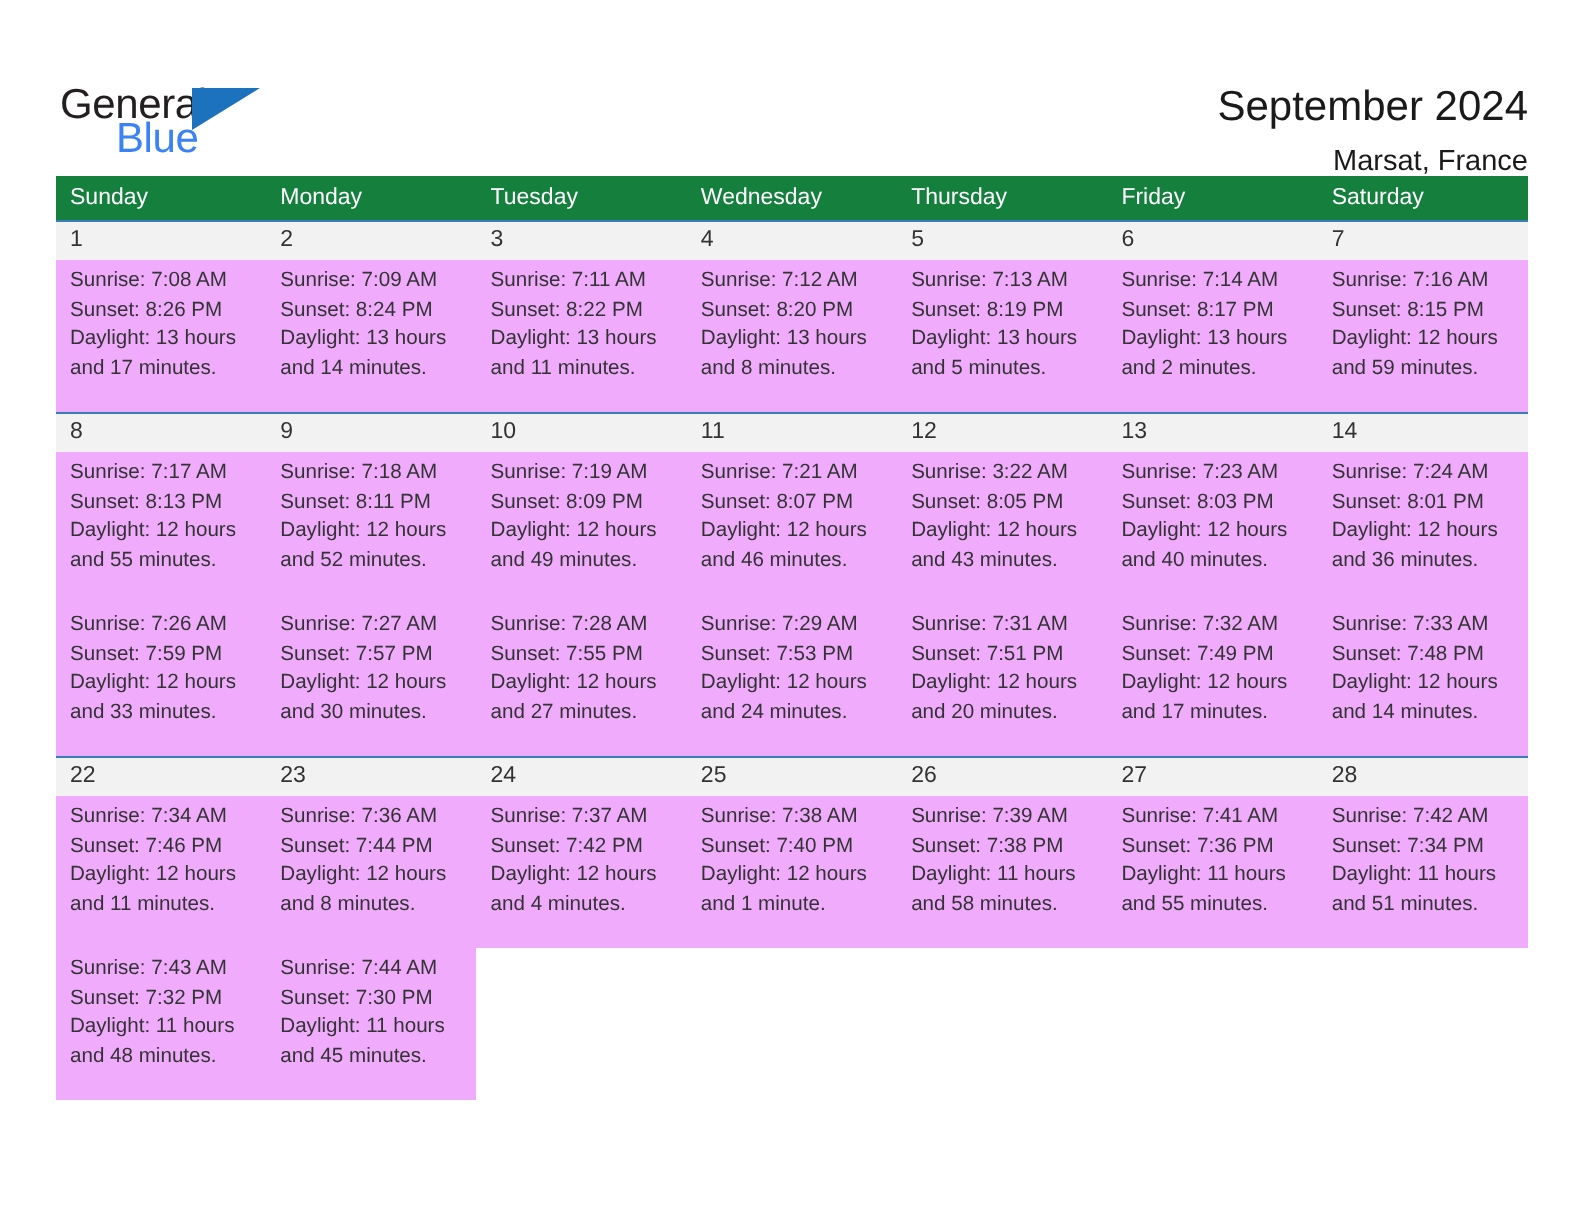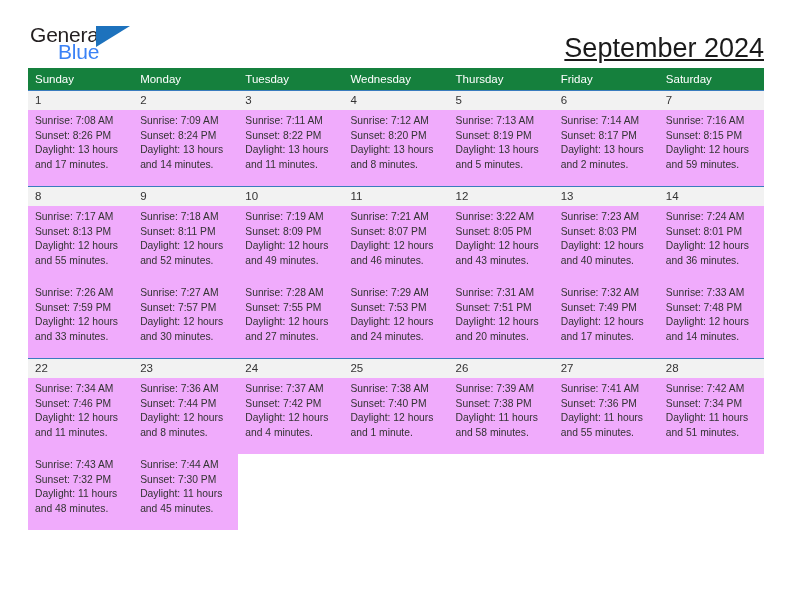--- a/index.html
+++ b/index.html
@@ -19,23 +19,23 @@
     position: relative;
     width: 792px;
     height: 612px;
     box-sizing: border-box;
     padding: 0 28px;
   }
 
   
   .topbar {
     display: flex;
-    align-items: center;
+    align-items: flex-end;
     justify-content: space-between;
-    height: 68px;
+    height: 88px;
     padding-top: 26px;
     box-sizing: border-box;
   }
 
   .logo {
     position: relative;
     width: 120px;
     height: 46px;
     line-height: 1;
     user-select: none;
@@ -66,26 +66,25 @@
     height: 0;
     border-left: 34px solid #1d72bd;
     border-bottom: 21px solid transparent;
   }
 
   .titleblock {
     text-align: right;
     padding-top: 2px;
   }
   .cal-title {
-    font-size: 27px;
+    font-size: 21px;
     color: #1a1a1a;
     letter-spacing: 0px;
     line-height: 1.05;
     font-weight: normal;
-    text-decoration: underline;
   }
   .cal-subtitle {
     font-size: 14.5px;
     color: #1a1a1a;
     margin-top: 8px;
     line-height: 1;
   }
 
   
   .calendar {
@@ -145,20 +144,21 @@
   <div class="topbar">
 
     <div class="logo">
       <span class="logo-general">General</span>
       <span class="logo-triangle"></span>
       <span class="logo-blue">Blue</span>
     </div>
 
     <div class="titleblock">
       <div class="cal-title">September 2024</div>
+      <div class="cal-subtitle">Marsat, France</div>
     </div>
 
   </div>
 
   <table class="calendar">
     <thead>
       <tr>
         <th>Sunday</th>
         <th>Monday</th>
         <th>Tuesday</th>

